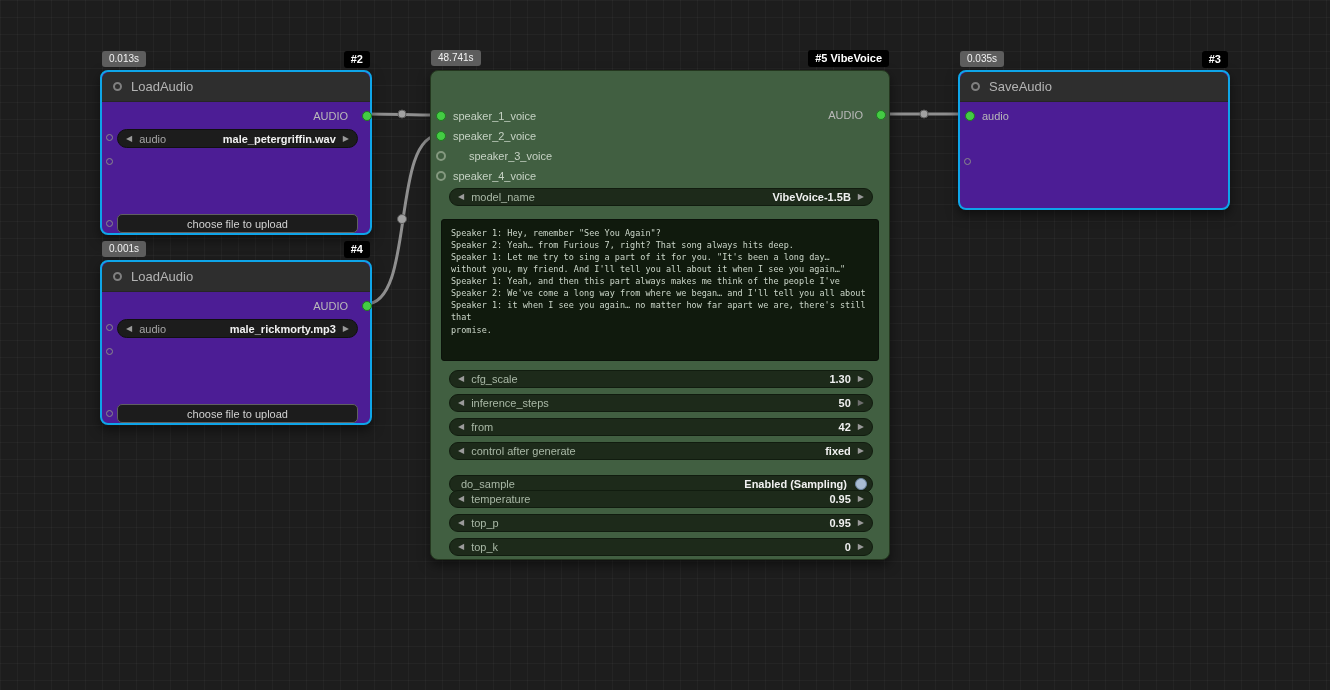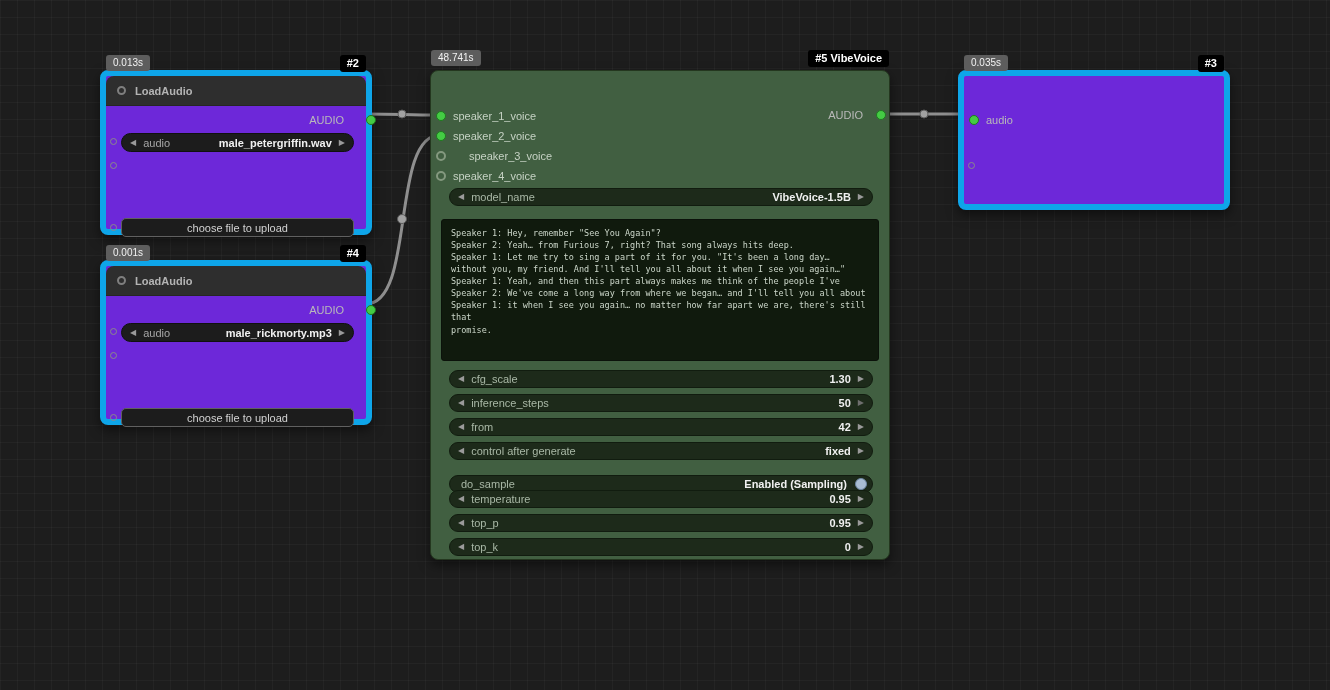--- a/index.html
+++ b/index.html
@@ -11,27 +11,27 @@
       linear-gradient(rgba(255,255,255,0.032) 1px, transparent 1px),
       linear-gradient(90deg, rgba(255,255,255,0.032) 1px, transparent 1px);
     background-size:17px 17px;
     font-family:"Liberation Sans", sans-serif;
   }
   .links-layer { position:absolute; inset:0; width:1330px; height:690px; pointer-events:none; }
   .links-layer path { stroke:#8f8f8f; stroke-width:3; fill:none; }
   .links-layer circle { fill:#a2a2a2; stroke:#5c5c5c; stroke-width:1; }
 
   .node { position:absolute; border-radius:8px; box-shadow:0 5px 12px rgba(0,0,0,0.5); }
-  .node.gray { background:#6d28d9; border:6px solid #0ea5e9; }
+  .node.gray { background:#4c1d95; border:2px solid #0ea5e9; }
   .node.green { background:#415f41; border:1px solid #24371f; }
 
   .node-header { height:30px; border-radius:8px 8px 0 0; display:flex; align-items:center; padding:0 11px; gap:9px; }
   .gray .node-header { background:#2e2e2e; border-bottom:1px solid #262626; }
   .green .node-header { background:#344f33; border-bottom:1px solid #2b422a; }
-  .node-title { font-size:11px; color:#b4b4b4;font-weight:bold; }
+  .node-title { font-size:13px; color:#b4b4b4; }
   .green .node-title { color:#c4d0c2; }
   .collapse-dot { width:9px; height:9px; border-radius:50%; border:2px solid #7f7f7f; flex:0 0 auto; }
   .green .collapse-dot { border-color:#92a490; }
 
   .timing-badge { position:absolute; top:-21px; left:0; background:#5d5d5d; color:#f2f2f2; font-size:10px; padding:2px 7px 3px; border-radius:3px; }
   .id-badge { position:absolute; top:-21px; right:0; background:#000; color:#fff; font-size:11px; font-weight:700; padding:2px 7px 3px; border-radius:3px; }
 
   .slot-dot { position:absolute; width:10px; height:10px; border-radius:50%; background:#44cb44; border:1px solid #1f7a1f; }
   .slot-dot.hollow { background:transparent; border:2px solid #84997f; }
   .mini-dot { position:absolute; width:7px; height:7px; border-radius:50%; border:1.5px solid #8a8a8a; background:transparent; }
@@ -182,16 +182,20 @@
     <span class="arrow">◀</span>
     <span class="w-label">top_k</span>
     <span class="w-value">0</span>
     <span class="arrow">▶</span>
   </div>
 </div>
 
 <div class="node gray" style="left:958px; top:70px; width:272px; height:140px;">
   <span class="timing-badge">0.035s</span>
   <span class="id-badge">#3</span>
+  <div class="node-header">
+    <span class="collapse-dot"></span>
+    <span class="node-title">SaveAudio</span>
+  </div>
   <span class="slot-dot" style="left:5px; top:39px;"></span>
   <span class="slot-label" style="left:22px; top:38px;">audio</span>
   <span class="mini-dot" style="left:4px; top:86px;"></span>
 </div>
 
 </body></html>

